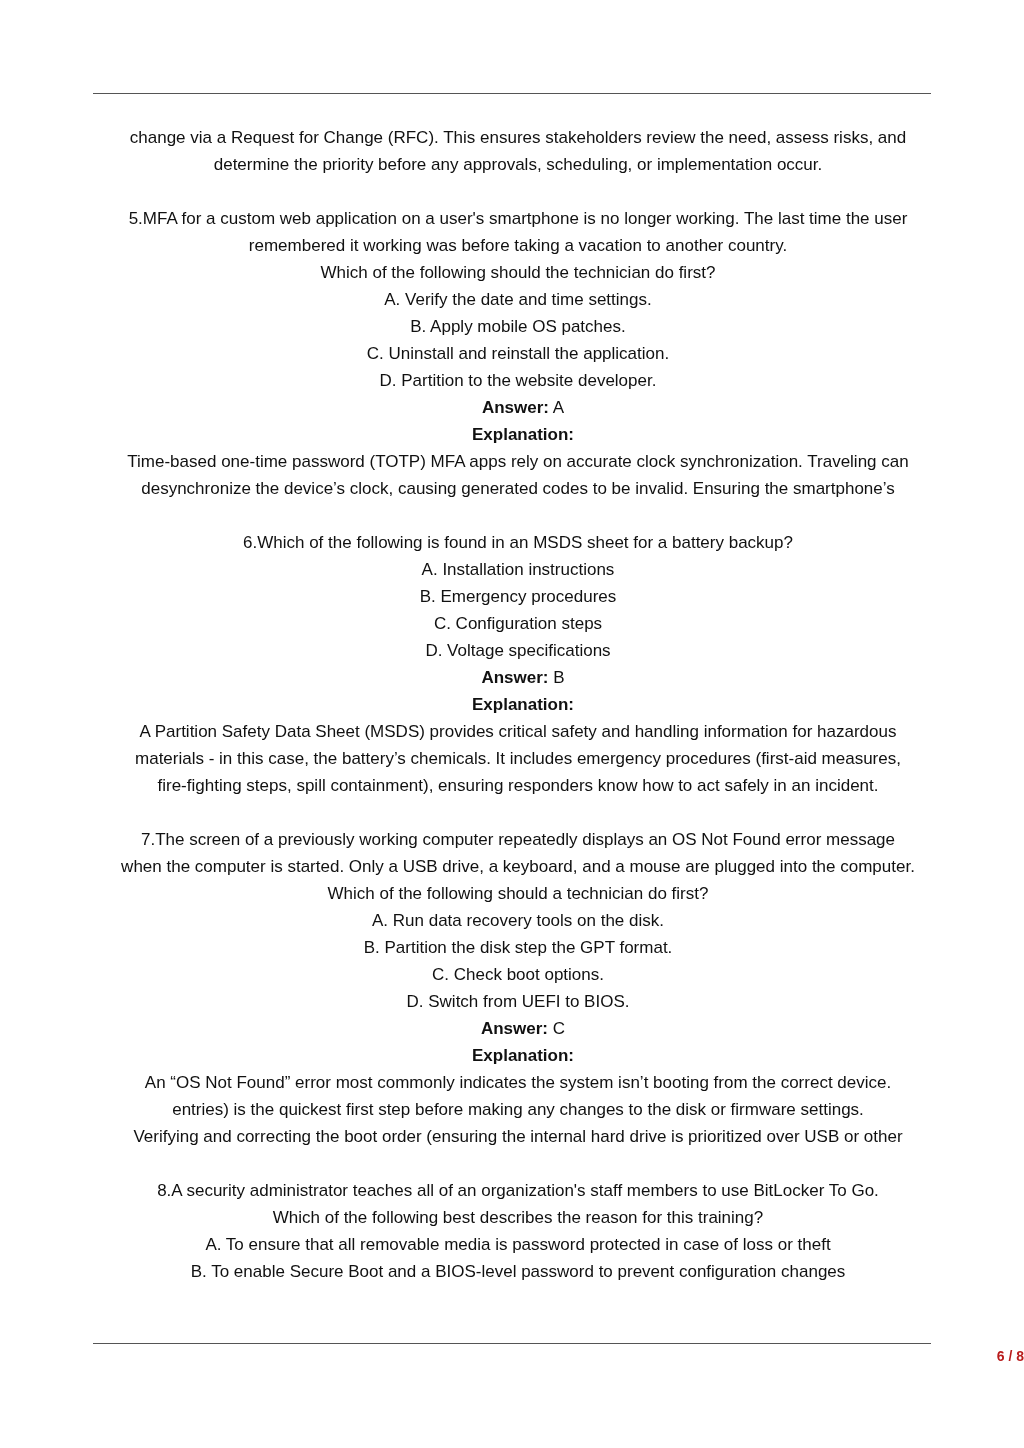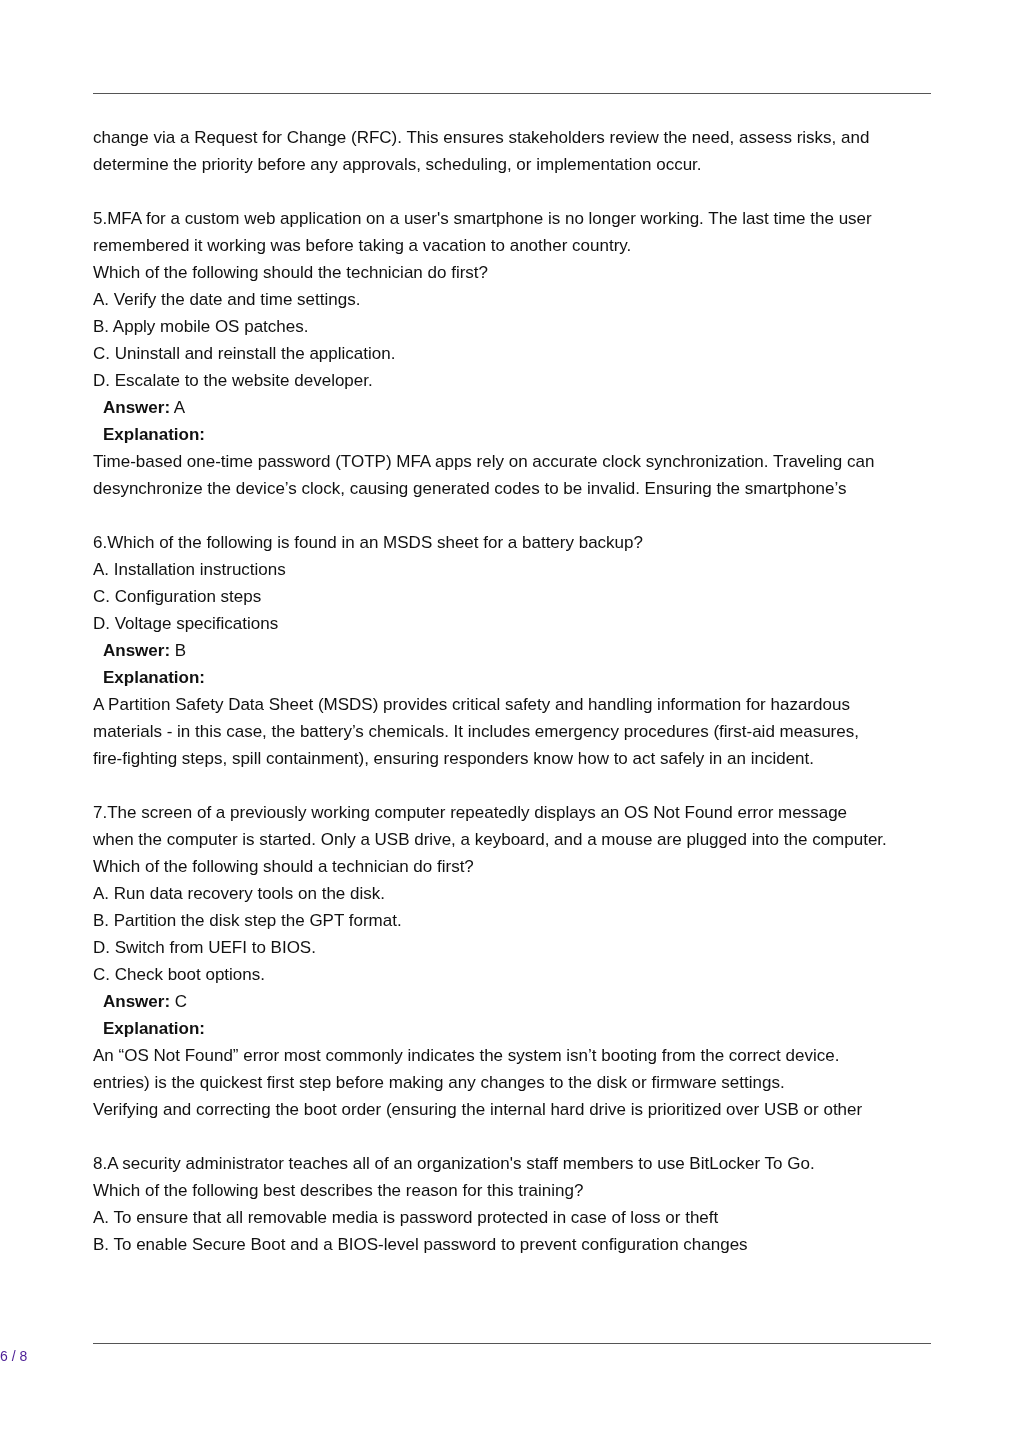--- a/index.html
+++ b/index.html
@@ -1,75 +1,76 @@
 <!DOCTYPE html>
 <html><head>
   <meta charset="utf-8">
   <style>
     html, body { margin: 0; padding: 0; background: #ffffff; }
     body { width: 1024px; height: 1448px; position: relative; overflow: hidden;
       font-family: "Liberation Sans", sans-serif; color: #111111; }
     .rule { position: absolute; left: 93px; width: 838px; height: 0; border-top: 1.5px solid #555555; }
     .rule.top { top: 93px; }
     .rule.bottom { top: 1343px; }
-    .content { position: absolute; left: 93px; top: 124px; width: 850px; }
+    .content { position: absolute; left: 93px; top: 124px; width: 850px; text-align: center; }
     .line { font-size: 17px; line-height: 27px; white-space: nowrap; margin: 0; }
     .gap { height: 27px; }
     .bold { font-weight: bold; margin-left: 10px; }
-    .footer { position: absolute; top: 1347px; left: 0; width: 1024px; text-align: left;
-      font-size: 14px; font-weight: normal; color: #4c1d95; line-height: 18px; }
+    .footer { position: absolute; top: 1347px; left: 0; width: 1024px; text-align: right;
+      font-size: 14px; font-weight: bold; color: #b91c1c; line-height: 18px; }
   </style>
 </head>
 <body>
 
 <div class="rule top"></div>
 
 <div class="content">
   <div>
     <p class="line">change via a Request for Change (RFC). This ensures stakeholders review the need, assess risks, and</p>
     <p class="line">determine the priority before any approvals, scheduling, or implementation occur.</p>
   </div>
   <div class="gap"></div>
 
   <div>
     <p class="line">5.MFA for a custom web application on a user's smartphone is no longer working. The last time the user</p>
     <p class="line">remembered it working was before taking a vacation to another country.</p>
     <p class="line">Which of the following should the technician do first?</p>
     <p class="line">A. Verify the date and time settings.</p>
     <p class="line">B. Apply mobile OS patches.</p>
     <p class="line">C. Uninstall and reinstall the application.</p>
-    <p class="line">D. Escalate to the website developer.</p>
+    <p class="line">D. Partition to the website developer.</p>
     <p class="line"><span class="bold">Answer:</span><span> A</span></p>
     <p class="line bold">Explanation:</p>
     <p class="line">Time-based one-time password (TOTP) MFA apps rely on accurate clock synchronization. Traveling can</p>
     <p class="line">desynchronize the device’s clock, causing generated codes to be invalid. Ensuring the smartphone’s</p>
   </div>
   <div class="gap"></div>
 
   <div>
     <p class="line">6.Which of the following is found in an MSDS sheet for a battery backup?</p>
     <p class="line">A. Installation instructions</p>
+    <p class="line">B. Emergency procedures</p>
     <p class="line">C. Configuration steps</p>
     <p class="line">D. Voltage specifications</p>
     <p class="line"><span class="bold">Answer:</span><span> B</span></p>
     <p class="line bold">Explanation:</p>
     <p class="line">A Partition Safety Data Sheet (MSDS) provides critical safety and handling information for hazardous</p>
     <p class="line">materials - in this case, the battery’s chemicals. It includes emergency procedures (first-aid measures,</p>
     <p class="line">fire-fighting steps, spill containment), ensuring responders know how to act safely in an incident.</p>
   </div>
   <div class="gap"></div>
 
   <div>
     <p class="line">7.The screen of a previously working computer repeatedly displays an OS Not Found error message</p>
     <p class="line">when the computer is started. Only a USB drive, a keyboard, and a mouse are plugged into the computer.</p>
     <p class="line">Which of the following should a technician do first?</p>
     <p class="line">A. Run data recovery tools on the disk.</p>
     <p class="line">B. Partition the disk step the GPT format.</p>
+    <p class="line">C. Check boot options.</p>
     <p class="line">D. Switch from UEFI to BIOS.</p>
-    <p class="line">C. Check boot options.</p>
     <p class="line"><span class="bold">Answer:</span><span> C</span></p>
     <p class="line bold">Explanation:</p>
     <p class="line">An “OS Not Found” error most commonly indicates the system isn’t booting from the correct device.</p>
     <p class="line">entries) is the quickest first step before making any changes to the disk or firmware settings.</p>
     <p class="line">Verifying and correcting the boot order (ensuring the internal hard drive is prioritized over USB or other</p>
   </div>
   <div class="gap"></div>
 
   <div>
     <p class="line">8.A security administrator teaches all of an organization's staff members to use BitLocker To Go.</p>

